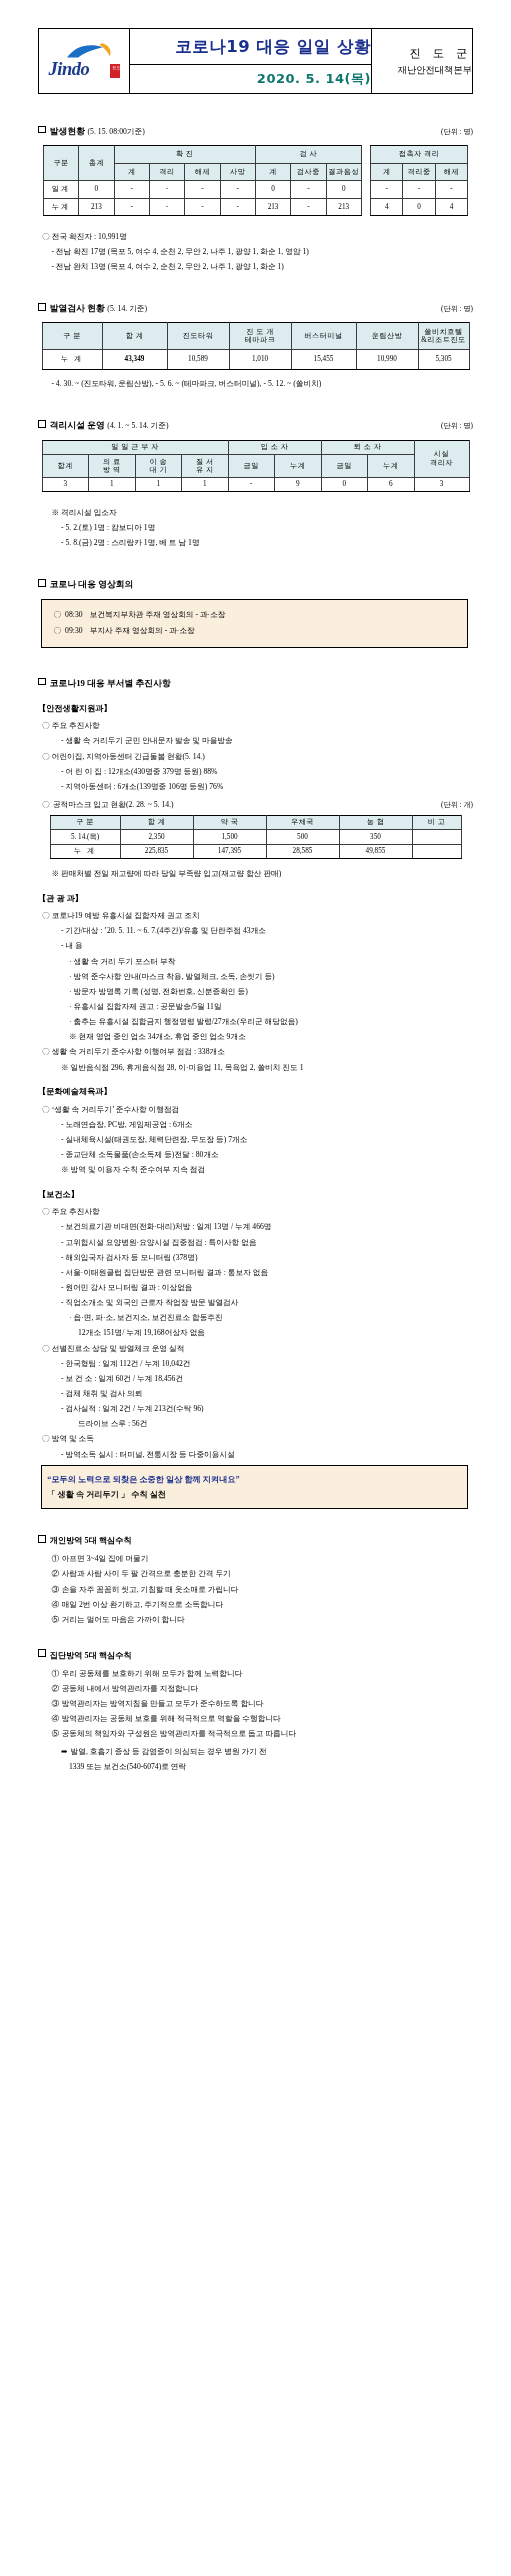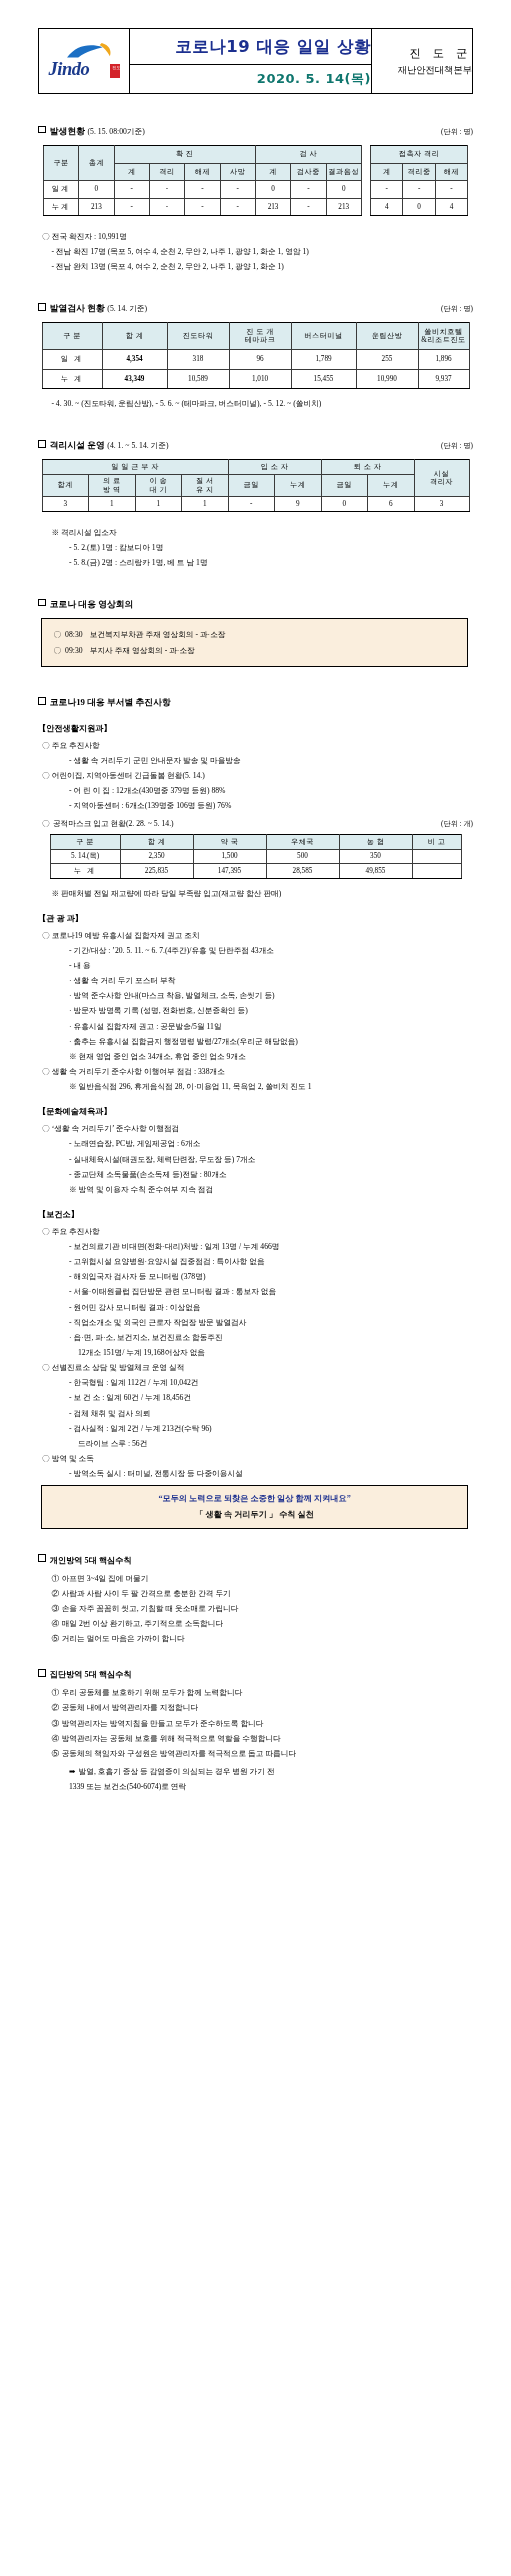--- a/index.html
+++ b/index.html
@@ -189,21 +189,21 @@
   .vert2 { line-height: 1.05; }
 
   
   .line {
     margin: 3.6px 0;
     line-height: 1.5;
     font-size: 7.7px;
   }
   .ind0 { margin-left: 4.1px; }
   .ind1 { margin-left: 13.4px; }
-  .ind2 { margin-left: 31px; }
+  .ind2 { margin-left: 23px; }
   .ind3 { margin-left: 31px; }
   .ind4 { margin-left: 40px; }
   .gap-sm { height: 5.2px; }
   .gap-md { height: 11.3px; }
 
   .dept {
     font-weight: bold;
     font-size: 8.2px;
     margin: 13.4px 0 6.2px 0;
   }
@@ -236,21 +236,20 @@
   .blue-title {
     font-weight: bold;
     font-size: 9.8px;
     color: #111;
     letter-spacing: 0.5px;
   }
 
   .slogan-box {
     border: 0.7px solid #000;
     background: #faeedd;
-    text-align: center;
     padding: 7.2px 5.2px 8.2px 5.2px;
     margin: 5.2px 3.1px 5.2px 3.1px;
     width: 427px;
     box-sizing: border-box;
   }
   .slogan1 {
     font-weight: bold;
     font-size: 8.2px;
     color: #1b2f8f;
     margin-bottom: 4.6px;
@@ -404,36 +403,27 @@
         <tr>
       <th class="outer-t" style="width:57px">구  분</th>
       <th class="outer-t" style="width:62px">합  계</th>
       <th class="outer-t" style="width:59px">진도타워</th>
       <th class="outer-t vert2" style="width:59px">진 도 개<br>테마파크</th>
       <th class="outer-t" style="width:62px">버스터미널</th>
       <th class="outer-t" style="width:59px">운림산방</th>
       <th class="outer-t vert2">쏠비치호텔<br>&amp;리조트진도</th>
     </tr>
     <tr>
-      <td class="rowlabel">일  계</td>
-      <td style="font-weight:bold">4,354</td>
-      <td>318</td>
-      <td>96</td>
-      <td>1,789</td>
-      <td>255</td>
-      <td>1,896</td>
-    </tr>
-    <tr>
       <td class="rowlabel outer-b">누  계</td>
       <td class="outer-b" style="font-weight:bold">43,349</td>
       <td class="outer-b">10,589</td>
       <td class="outer-b">1,010</td>
       <td class="outer-b">15,455</td>
       <td class="outer-b">10,990</td>
-      <td class="outer-b">9,937</td>
+      <td class="outer-b">5,305</td>
     </tr>
   </tbody>
     </table>
 
   <div class="gap-sm"></div>
   <div class="line ind1">- 4. 30. ~ (진도타워, 운림산방),   - 5. 6. ~ (테마파크, 버스터미널),   - 5. 12. ~ (쏠비치)</div>
 
   <div class="gap-md"></div>
 
   <div class="sec-head">

